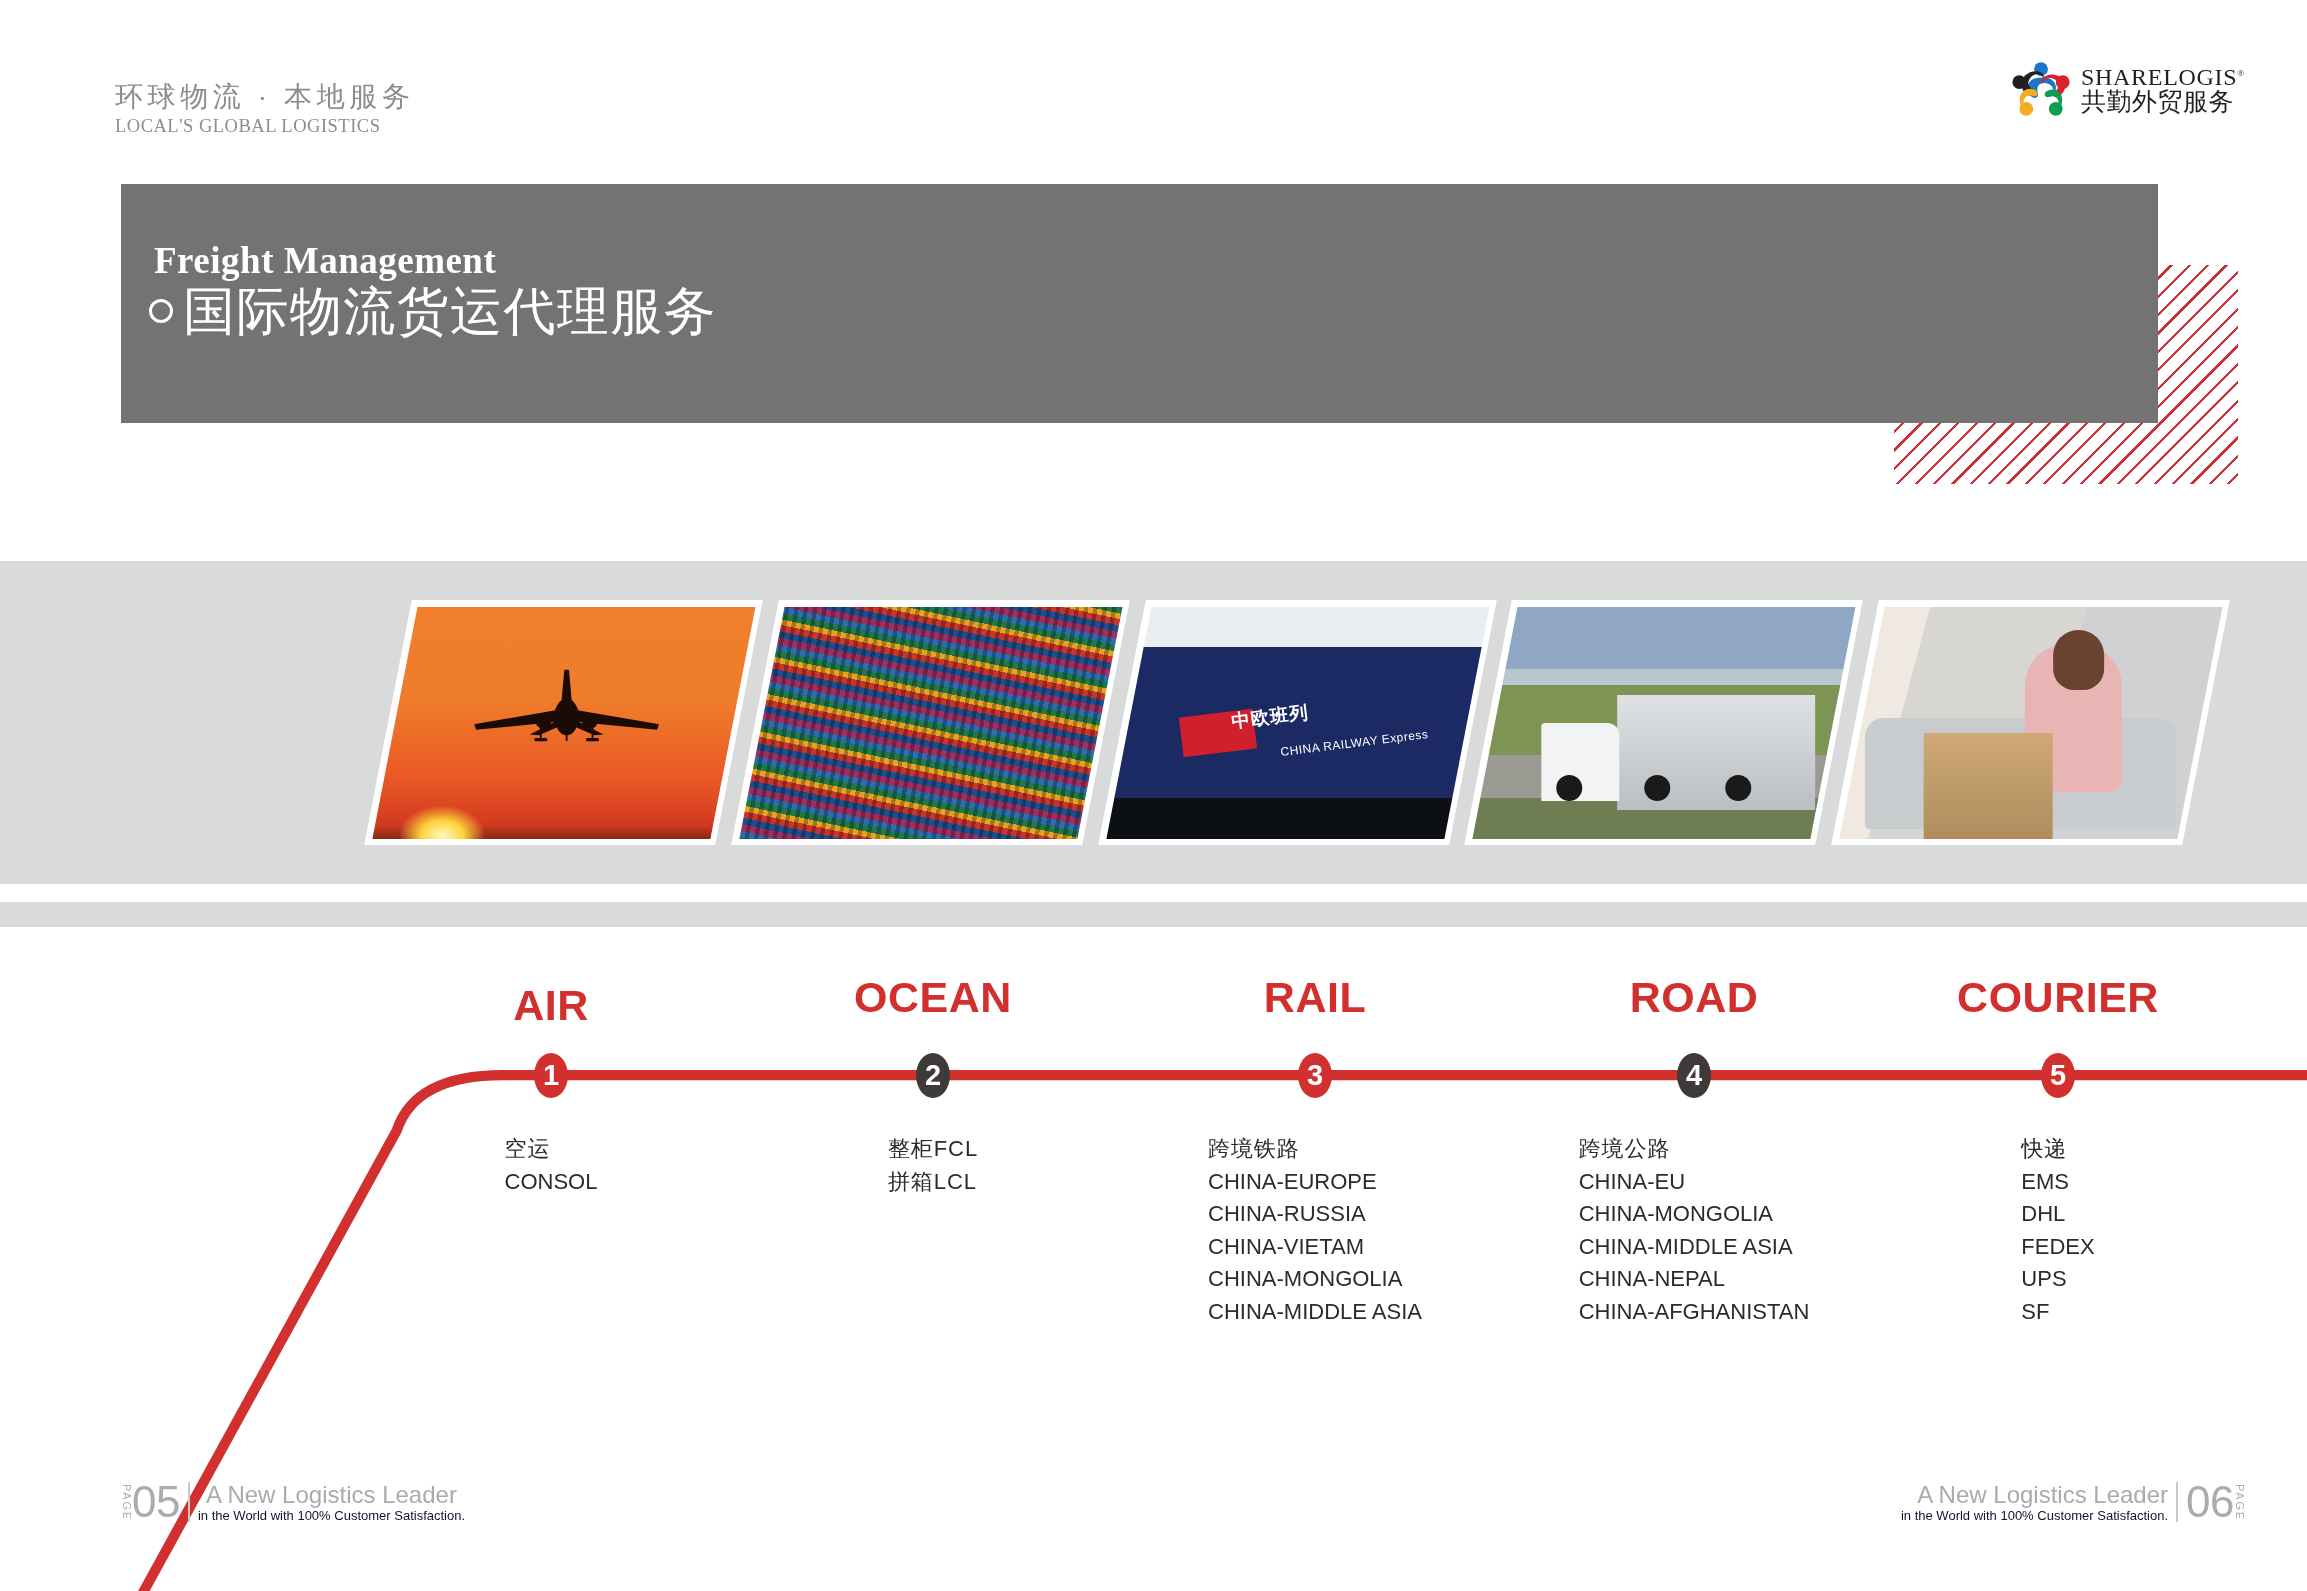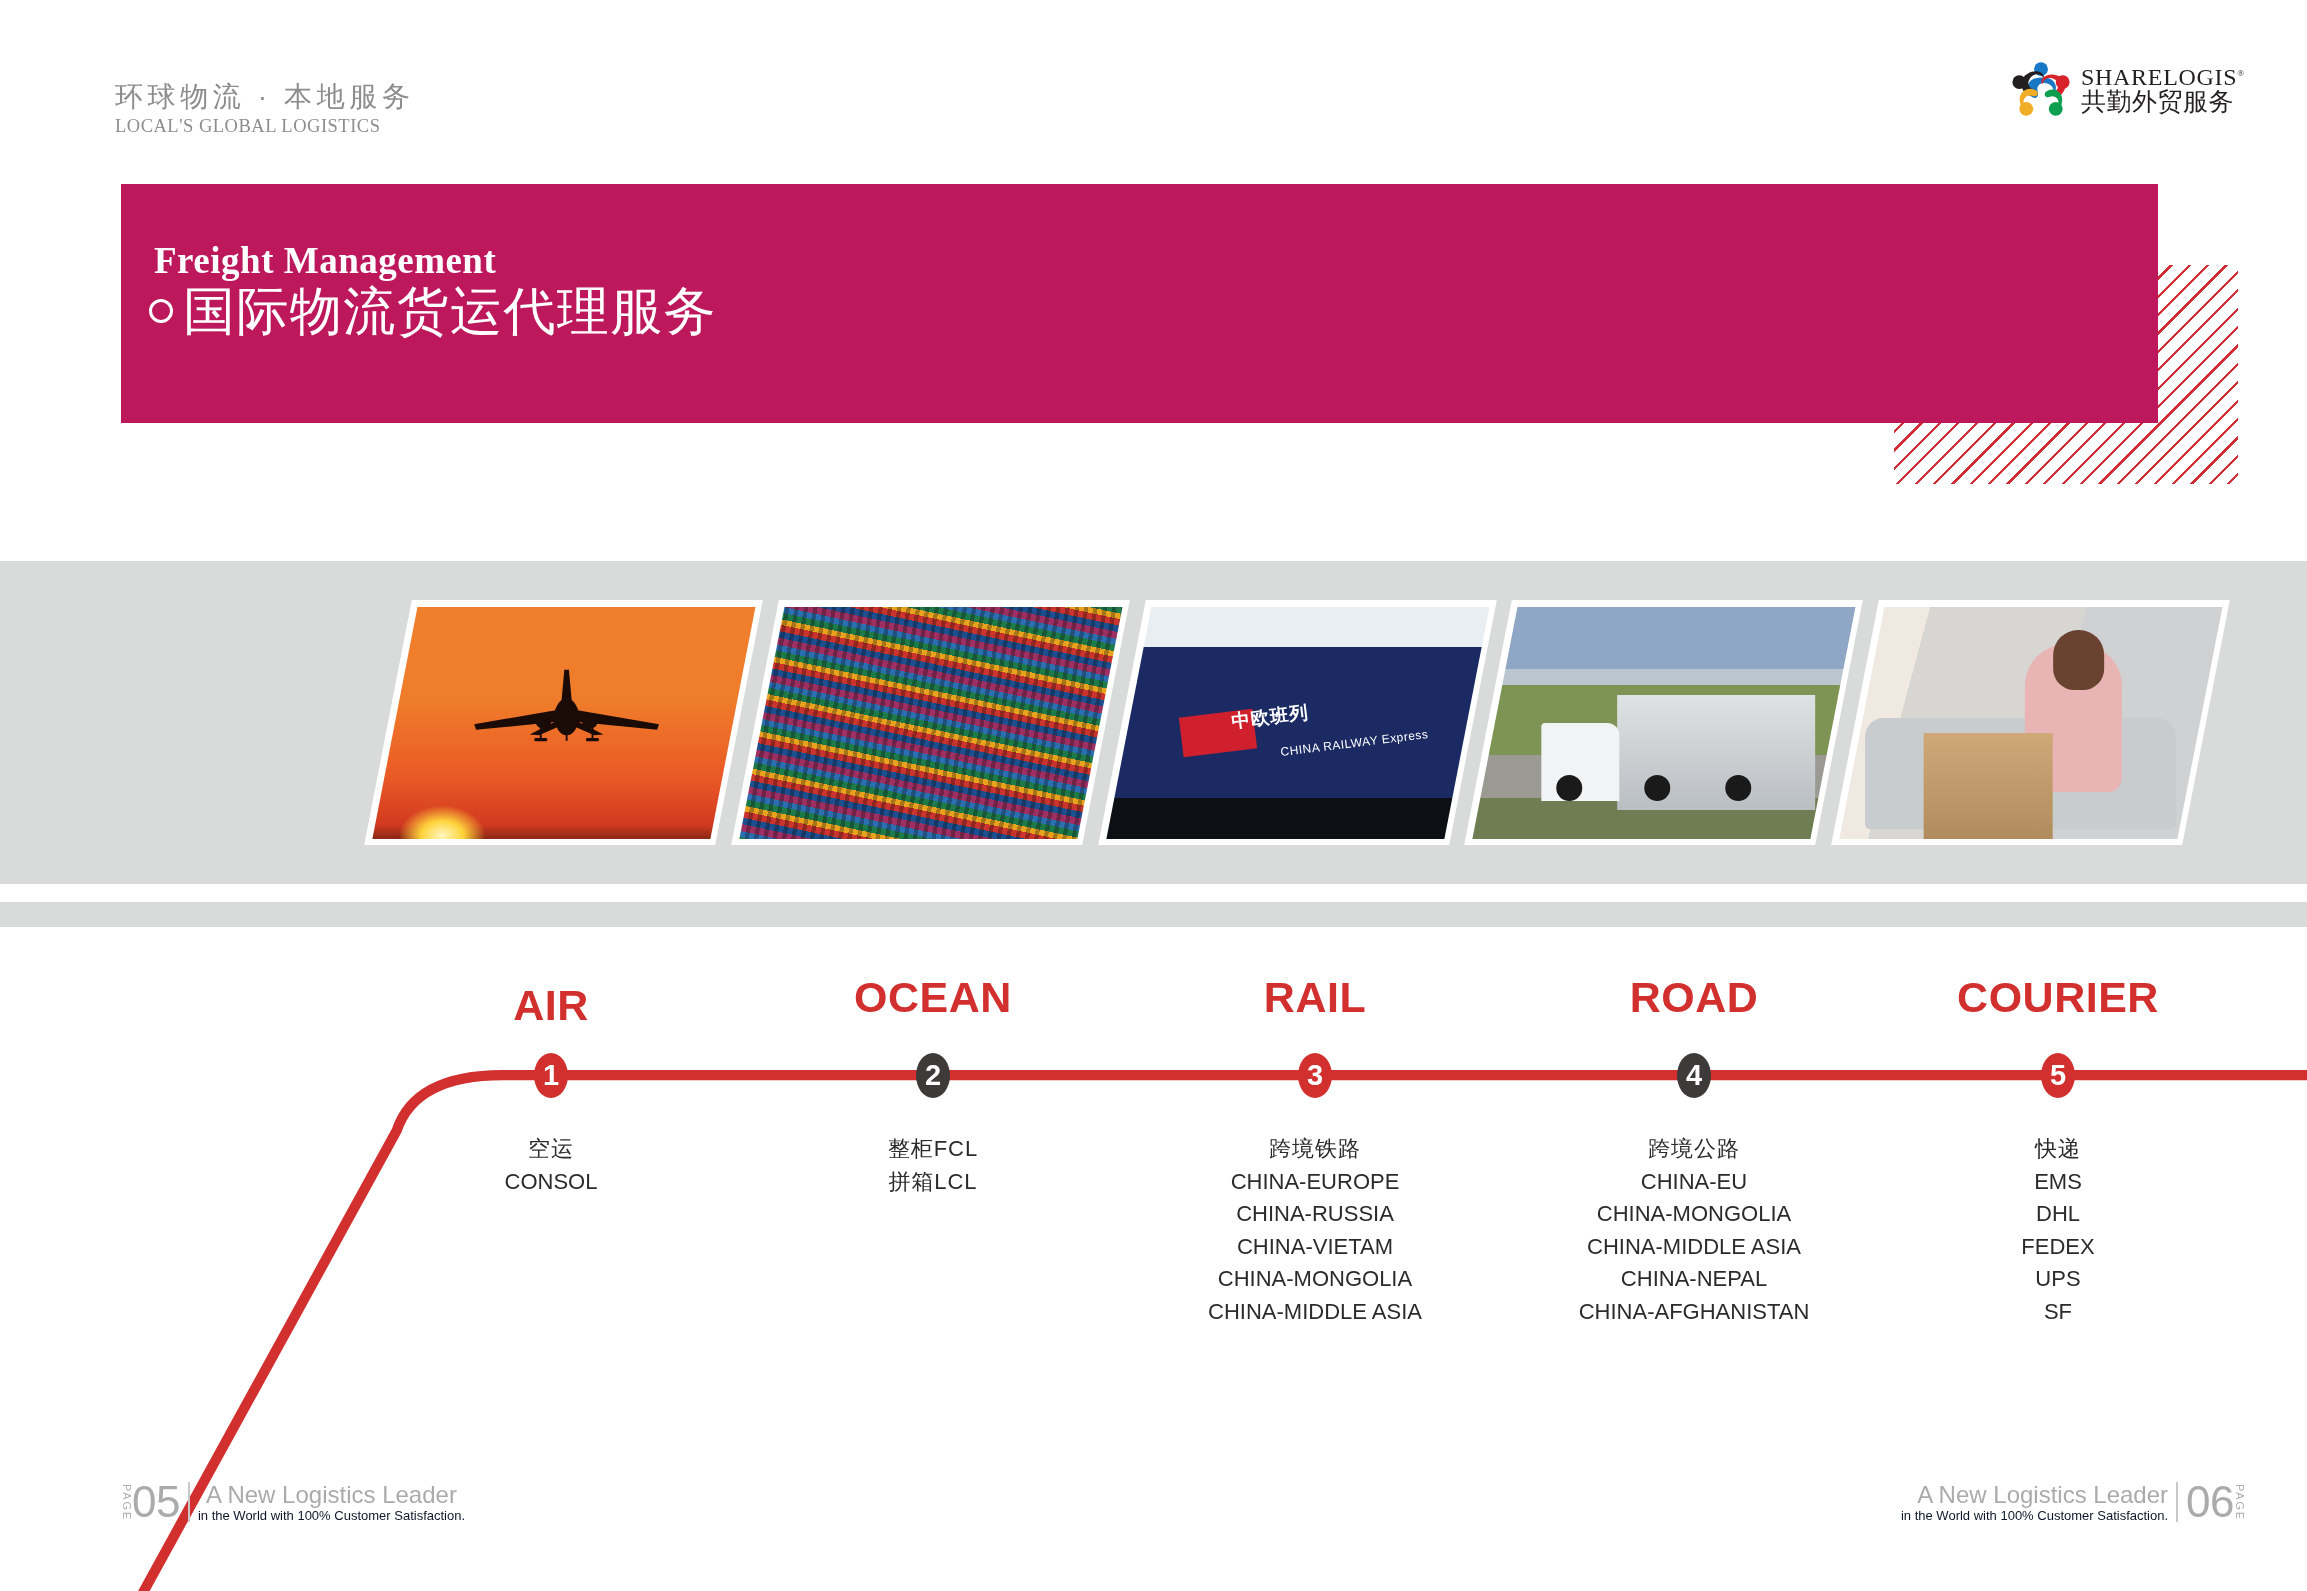--- a/index.html
+++ b/index.html
@@ -17,21 +17,21 @@
   .logo-txt{display:flex;flex-direction:column;line-height:1;justify-content:space-between;}
   .logo-txt .en{font-family:"Liberation Serif",serif;font-size:24px;letter-spacing:0.7px;color:#231f20;position:relative;}
   .logo-txt .en sup{font-size:9.2px;vertical-align:super;}
   .logo-txt .cn{font-family:"Liberation Sans",sans-serif;font-size:25px;letter-spacing:0.5px;color:#231f20;margin-top:0;}
 
   
   .hatch{position:absolute;left:1894px;top:265px;width:344px;height:219px;
      background-image:repeating-linear-gradient(135deg,#cf3038 0 2.3px,rgba(0,0,0,0) 2.3px 13px);}
 
   
-  .banner{position:absolute;left:121px;top:184px;width:2037px;height:239px;background:#be185d;}
+  .banner{position:absolute;left:121px;top:184px;width:2037px;height:239px;background:#737373;}
   .banner .eng{position:absolute;left:33px;top:55px;font-family:"Liberation Serif",serif;font-weight:700;
      font-size:37px;color:#ffffff;letter-spacing:0.5px;white-space:nowrap;}
   .banner .chn{position:absolute;left:28px;top:101px;display:flex;align-items:center;gap:10px;white-space:nowrap;}
   .banner .chn .bullet{width:24px;height:24px;border:3.2px solid #fff;border-radius:50%;box-sizing:border-box;flex:0 0 auto;}
   .banner .chn .t{font-family:"Liberation Sans",sans-serif;font-size:52px;color:#ffffff;letter-spacing:1.4px;line-height:1;}
 
   
   .band{position:absolute;background:#d9dada;}
   .band-top{left:-221px;top:561px;width:2722px;height:323px;border-radius:78px 0 0 0;
       transform:skewX(-20deg);transform-origin:top left;}
@@ -78,21 +78,21 @@
   .tl-svg{position:absolute;left:0;top:992px;width:2321px;height:609px;}
 
   
   .col{position:absolute;text-align:center;transform:translateX(-50%);}
   .col .mode{font-family:"Liberation Sans",sans-serif;font-weight:700;font-size:43px;color:#d2302e;letter-spacing:0.5px;line-height:1;white-space:nowrap;}
   .circle{position:absolute;top:1053px;transform:translateX(-50%);width:34px;height:45px;border-radius:50%;
      display:flex;align-items:center;justify-content:center;color:#fff;font-family:"Liberation Sans",sans-serif;
      font-weight:700;font-size:29px;z-index:5;}
   .c-red{background:#d2302e;}
   .c-dark{background:#3d3a39;}
-  .list{position:absolute;transform:translateX(-50%);text-align:center;}
+  .list{position:absolute;transform:translateX(-50%);text-align:left;}
   .list .it{font-family:"Liberation Sans",sans-serif;font-size:22px;color:#2b2b2b;line-height:1.48;white-space:nowrap;}
   .list .it.cn{letter-spacing:0.9px;}
 
   
   .ftr{position:absolute;display:flex;align-items:center;}
   .ftr .pg-word{font-family:"Liberation Sans",sans-serif;font-size:11px;color:#aaacae;letter-spacing:1.8px;
      writing-mode:vertical-rl;text-orientation:mixed;line-height:1;}
   .ftr .pg-num{font-family:"Liberation Sans",sans-serif;font-size:44px;color:#a9abad;line-height:.95;letter-spacing:-0.5px;}
   .ftr .bar{width:1.4px;height:40px;background:#c6c8ca;margin:0 8.3px;}
   .ftr .tx{display:flex;flex-direction:column;line-height:1.05;text-align:center;}

